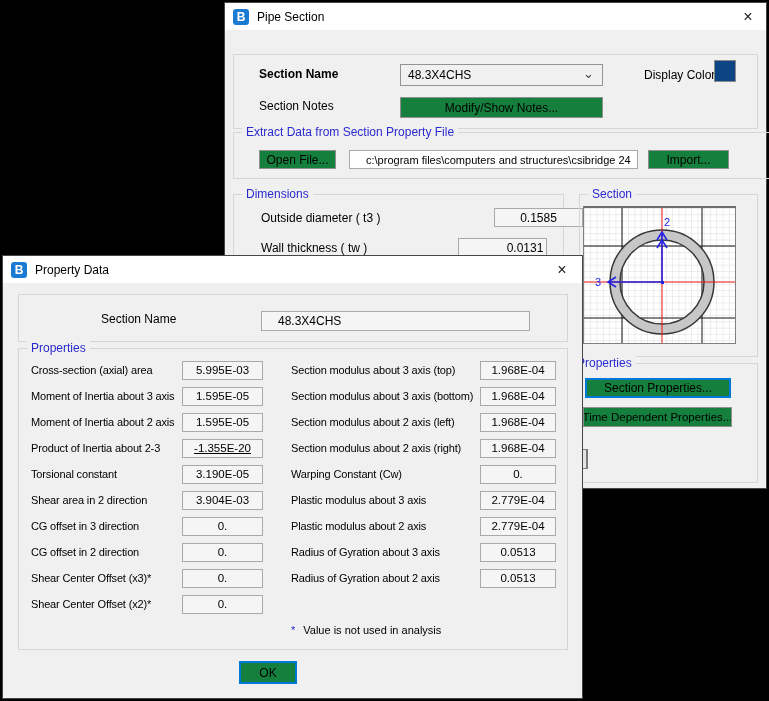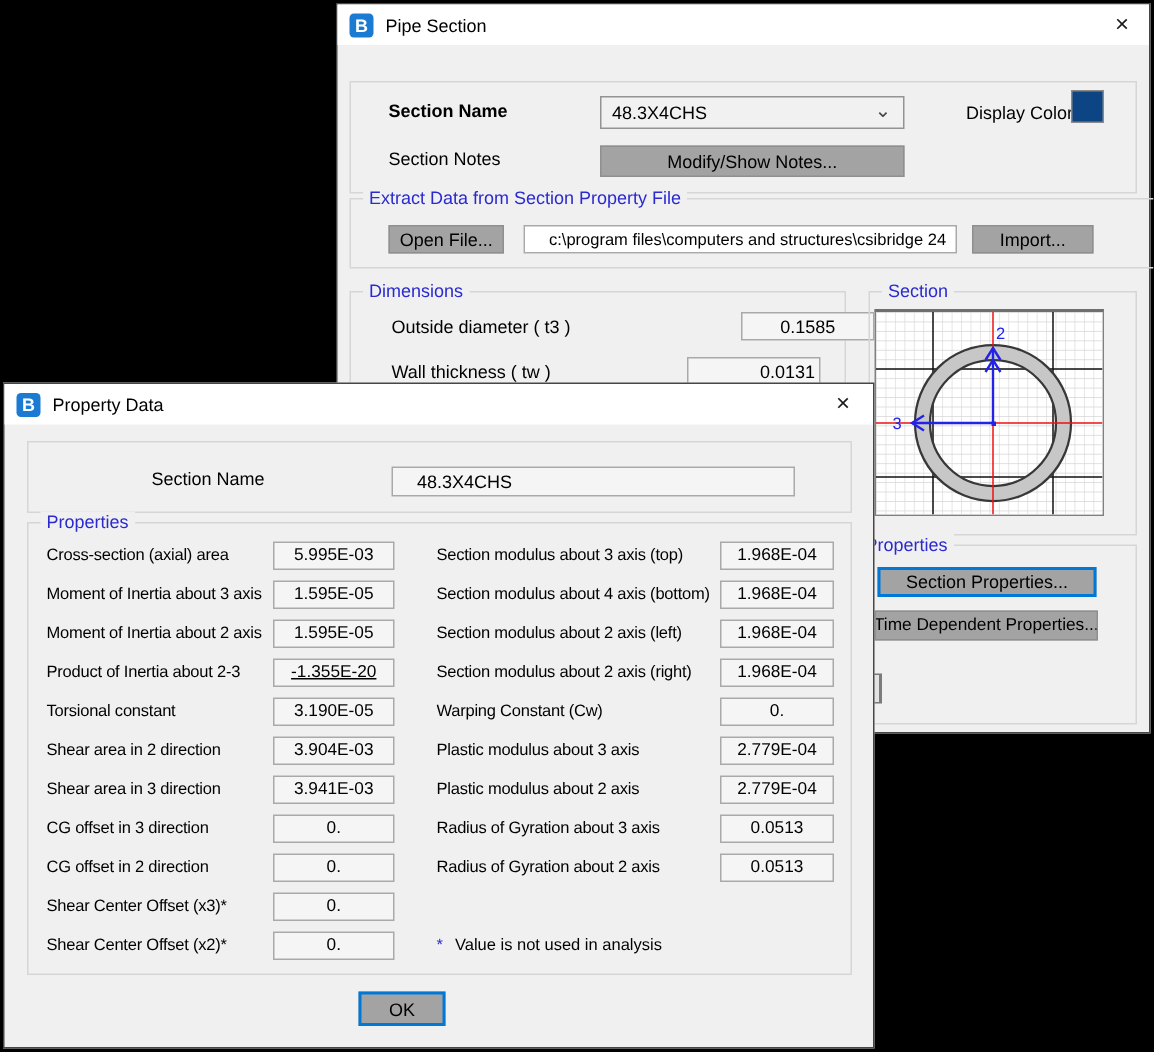--- a/index.html
+++ b/index.html
@@ -16,21 +16,21 @@
             justify-content:center;font-size:16px;color:#1b1b1b;}
   .gbox{position:absolute;border:1px solid #d6d6d6;}
   .glabel{position:absolute;top:-8px;left:8px;background:#f0f0f0;color:#2a2ad0;
           padding:0 4px;line-height:15px;white-space:nowrap;}
   .lbl{position:absolute;white-space:nowrap;}
   .b{font-weight:bold;}
   .fld{position:absolute;background:#f5f5f5;border:1px solid #a9a9a9;display:flex;
        align-items:center;justify-content:center;white-space:nowrap;overflow:hidden;}
   .fld.leftal{justify-content:flex-start;padding-left:16px;}
   .fld.white{background:#fff;font-size:11px;}
-  .btn{position:absolute;background:#a3a3a3;border:1px solid #8f8f8f;display:flex;align-items:center;
+  .btn{position:absolute;background:#15803d;border:1px solid #8f8f8f;display:flex;align-items:center;
        justify-content:center;white-space:nowrap;overflow:hidden;}
   .btn.focus{border:2px solid #0078d7;}
   .combo{position:absolute;background:#f1f1f1;border:1px solid #939393;display:flex;
          align-items:center;padding-left:7px;}
   .combo .chev{position:absolute;right:8px;top:1px;color:#444;font-size:13px;}
   .swatch{position:absolute;border:1px solid #8a8a8a;}
   .secview{position:absolute;background:#fff;border:1px solid #808080;border-top:2px solid #6e6e6e;}
   .prow{display:flex;align-items:center;height:26px;}
   .plabel{flex:1;font-size:11px;letter-spacing:-0.15px;white-space:nowrap;overflow:hidden;}
   .pfield{height:19px;background:#f5f5f5;border:1px solid #a9a9a9;display:flex;flex:0 0 auto;
@@ -153,24 +153,20 @@
         </div>
         <div class="prow">
           <div class="plabel">Torsional constant</div>
           <div class="pfield" style="width: 81px;">3.190E-05</div>
         </div>
         <div class="prow">
           <div class="plabel">Shear area in 2 direction</div>
           <div class="pfield" style="width: 81px;">3.904E-03</div>
         </div>
         <div class="prow">
-          <div class="plabel">Shear area in 3 direction</div>
-          <div class="pfield" style="width: 81px;">3.941E-03</div>
-        </div>
-        <div class="prow">
           <div class="plabel">CG offset in 3 direction</div>
           <div class="pfield" style="width: 81px;">0.</div>
         </div>
         <div class="prow">
           <div class="plabel">CG offset in 2 direction</div>
           <div class="pfield" style="width: 81px;">0.</div>
         </div>
         <div class="prow">
           <div class="plabel">Shear Center Offset (x3)*</div>
           <div class="pfield" style="width: 81px;">0.</div>
@@ -179,21 +175,21 @@
           <div class="plabel">Shear Center Offset (x2)*</div>
           <div class="pfield" style="width: 81px;">0.</div>
         </div>
       </div>
     <div class="cols" id="right-col" style="left:288px;top:101px;width:265px;">
         <div class="prow">
           <div class="plabel">Section modulus about 3 axis (top)</div>
           <div class="pfield" style="width: 76px;">1.968E-04</div>
         </div>
         <div class="prow">
-          <div class="plabel">Section modulus about 4 axis (bottom)</div>
+          <div class="plabel">Section modulus about 3 axis (bottom)</div>
           <div class="pfield" style="width: 76px;">1.968E-04</div>
         </div>
         <div class="prow">
           <div class="plabel">Section modulus about 2 axis (left)</div>
           <div class="pfield" style="width: 76px;">1.968E-04</div>
         </div>
         <div class="prow">
           <div class="plabel">Section modulus about 2 axis (right)</div>
           <div class="pfield" style="width: 76px;">1.968E-04</div>
         </div>

